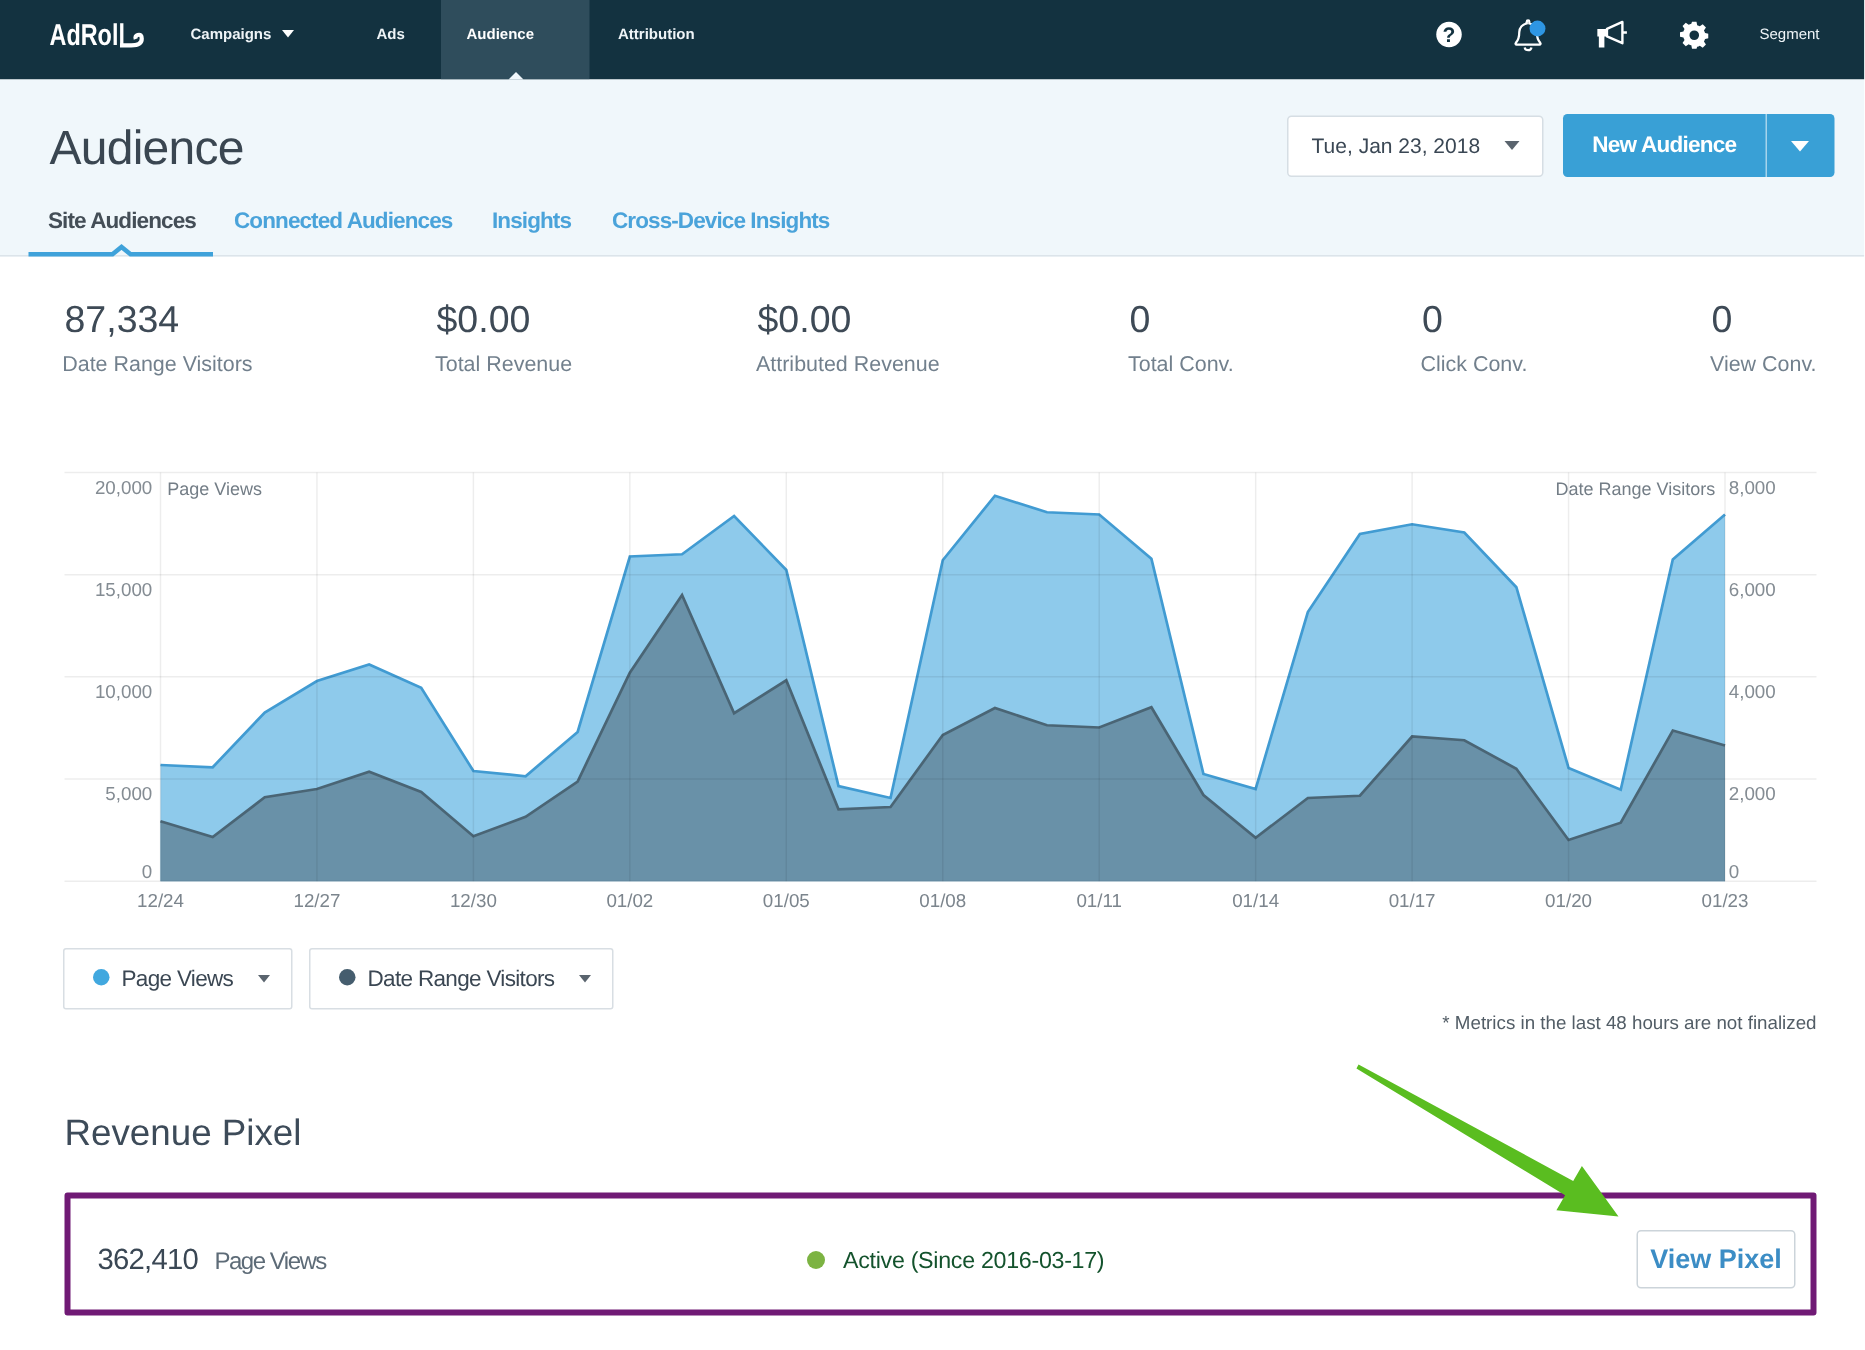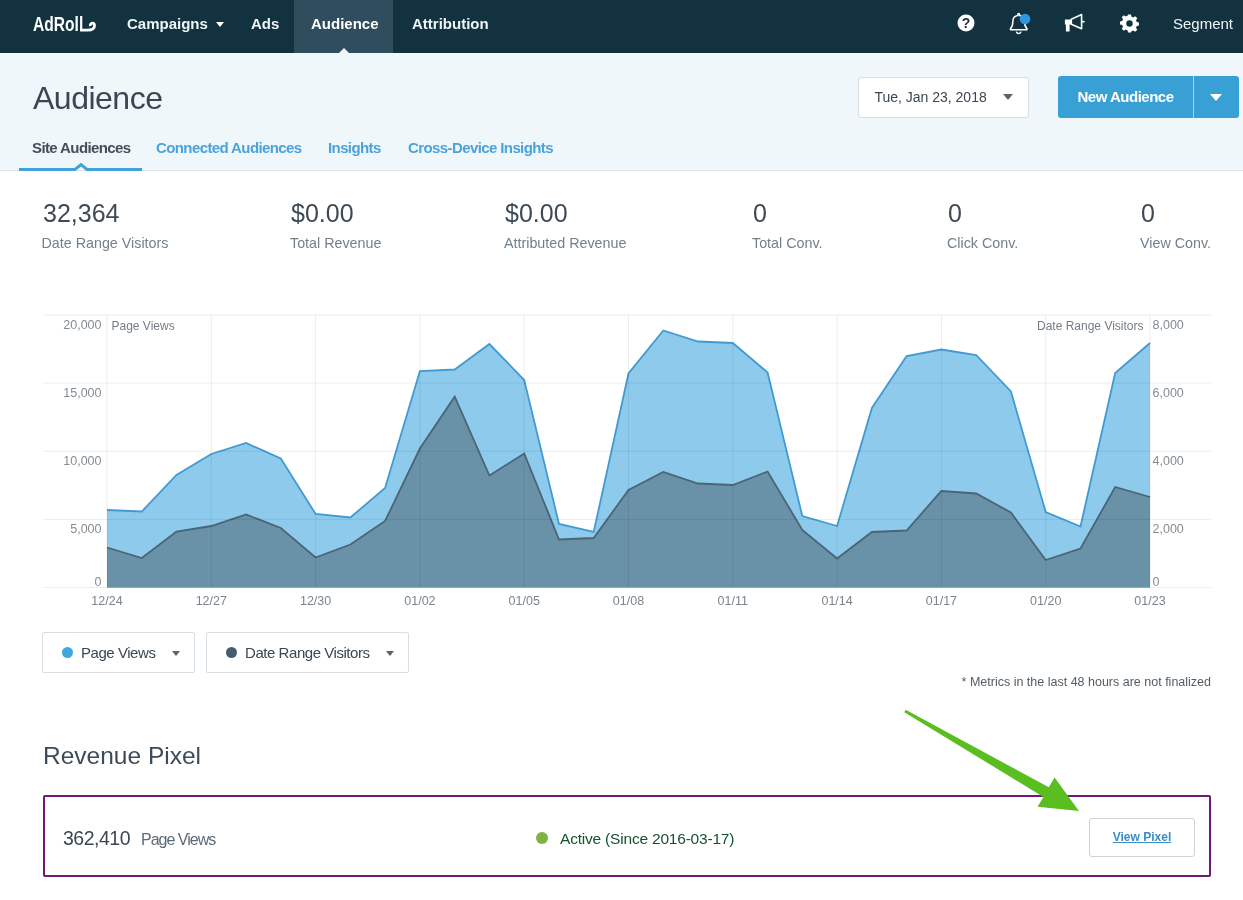--- a/index.html
+++ b/index.html
@@ -1,55 +1,55 @@
 <!DOCTYPE html>
 <html><head>
 <meta charset="utf-8">
 <style>
   * { margin:0; padding:0; box-sizing:border-box; }
   html,body { width:1243px; height:900px; font-family:"Liberation Sans",sans-serif; background:#fff; }
   #page { position:relative; width:1243px; height:900px; overflow:hidden; background:#fff; }
   .abs { position:absolute; }
   
   #nav { position:absolute; left:0; top:0; width:1243px; height:53px; background:#133240; }
-  .navitem { position:absolute; top:0; height:53px; line-height:47px; color:#eef4f7; font-size:15px; font-weight:700; }
+  .navitem { position:absolute; top:0; height:53px; line-height:47px; color:#eef4f7; font-size:10px; font-weight:700; }
   #navtab { position:absolute; left:294px; top:0; width:99px; height:53px; background:#2f4d5c; }
   #navnotch { position:absolute; left:339px; top:48px; width:0; height:0;
      border-left:5px solid transparent; border-right:5px solid transparent; border-bottom:5px solid #f0f7fb; }
   
   #header { position:absolute; left:0; top:53px; width:1243px; height:118px; background:#f0f7fb; border-bottom:1px solid #dce4ea; }
   #h1 { position:absolute; left:33px; top:80px; font-size:32px; font-weight:300; color:#3a4651; letter-spacing:-0.5px; }
   .datebox { position:absolute; top:77px; height:41px; background:#fff; border:1px solid #d6dee4; border-radius:3px;
      font-size:14px; color:#3a4754; line-height:39px; text-align:center; }
   .caret { display:inline-block; width:0; height:0; border-left:5px solid transparent; border-right:5px solid transparent;
      border-top:6px solid #5a646e; vertical-align:middle; margin-left:12px; margin-top:-2px; }
-  #newaud { position:absolute; left:1042px; top:76px; width:181px; height:42px; background:#39a0d6; border-radius:3px;margin-left:16px; }
+  #newaud { position:absolute; left:1042px; top:76px; width:181px; height:42px; background:#39a0d6; border-radius:3px; }
   #newaud .txt { position:absolute; left:0; top:0; width:135px; height:42px; line-height:42px; text-align:center;
      color:#fff; font-size:15px; font-weight:700; letter-spacing:-0.5px; }
   #newaud .div { position:absolute; left:135px; top:0; width:1px; height:42px; background:rgba(255,255,255,0.55); }
   #newaud .caret2 { position:absolute; left:152px; top:18px; width:0; height:0;
      border-left:6px solid transparent; border-right:6px solid transparent; border-top:7px solid #fff; }
   .tab { position:absolute; top:139px; font-size:15px; font-weight:700; color:#4aa3da; letter-spacing:-0.6px; }
   
   .statv { position:absolute; top:201px; font-size:25px; font-weight:400; color:#3e4a56; line-height:25px; }
   .statl { position:absolute; top:236px; font-size:14.3px; color:#72808d; line-height:15px; }
   
   .legend { position:absolute; top:632px; height:41px; background:#fff; border:1px solid #d8dee3; border-radius:2px;
      font-size:15px; color:#3b4753; line-height:39px; }
   .dot { display:inline-block; width:11px; height:11px; border-radius:50%; vertical-align:middle; margin:-3px 8px 0 0; }
   
   #foot { position:absolute; top:675px; right:32px; font-size:12.5px; color:#525d66; }
   #pixh { position:absolute; left:43px; top:742px; font-size:24.5px; color:#3d4b59; }
-  #pixbox { position:absolute; left:43px; top:795px; width:1168px; height:82px; background:#fff; border:2px solid #701a75; border-radius:2px; }
+  #pixbox { position:absolute; left:43px; top:795px; width:1168px; height:82px; background:#fff; border:4px solid #701a75; border-radius:2px; }
   #pixnum { position:absolute; left:18px; top:30px; font-size:19.5px; color:#3a4754; letter-spacing:-0.5px; }
   #pixpv { position:absolute; left:96px; top:33.5px; font-size:16px; color:#5d6b77; letter-spacing:-1px; }
   #pixdot { position:absolute; left:491px; top:35px; width:12px; height:12px; border-radius:50%; background:#7cb342; }
   #pixact { position:absolute; left:515px; top:33px; font-size:15.5px; color:#14532d; letter-spacing:-0.2px; }
   #viewpix { position:absolute; left:1044px; top:21px; width:106px; height:39px; border:1px solid #ccd4da; border-radius:3px;
-     color:#3c8dc5; font-size:12px; font-weight:700; text-align:center; line-height:37px; background:#fff;text-decoration:underline; }
+     color:#3c8dc5; font-size:18px; font-weight:700; text-align:center; line-height:37px; background:#fff; }
 </style>
 </head>
 <body>
 <div id="page">
 
   <div id="nav">
     <div id="navtab"></div>
     <div class="navitem" style="left:33px; font-size:20px; color:#fff; line-height:48px; transform:scaleX(0.78); transform-origin:0 50%;">AdRoll</div>
     <svg class="abs" style="left:79px; top:20.5px;" width="19" height="13" viewBox="0 0 19 13">
         <path d="M1,9.2 L8.5,9.2 Q15.5,9.2 15.5,4.8 Q15.5,1.6 12.8,2.3 Q10.8,2.9 11.5,5.0" fill="none" stroke="#fff" stroke-width="2.8"></path>
@@ -89,21 +89,21 @@
       <div class="caret2"></div>
     </div>
   <div class="tab" style="left:32px; color:#444e57;">Site Audiences</div>
   <div class="tab" style="left:156px;">Connected Audiences</div>
   <div class="tab" style="left:328px;">Insights</div>
   <div class="tab" style="left:408px;">Cross-Device Insights</div>
   <svg class="abs" style="left:0px; top:158px;" width="200" height="14" viewBox="0 0 200 14">
     <path d="M19 11.5 H75 L81 6.6 L87 11.5 H142" fill="none" stroke="#3fa2da" stroke-width="3"></path>
   </svg>
 
-  <div class="statv" style="left:43px;">32,364</div>
+  <div class="statv" style="left:43px;">87,334</div>
     <div class="statl" style="left:41.5px;">Date Range Visitors</div>
   <div class="statv" style="left:291px;">$0.00</div>
     <div class="statl" style="left:290px;">Total Revenue</div>
   <div class="statv" style="left:505px;">$0.00</div>
     <div class="statl" style="left:504px;">Attributed Revenue</div>
   <div class="statv" style="left:753px;">0</div>
     <div class="statl" style="left:752px;">Total Conv.</div>
   <div class="statv" style="left:948px;">0</div>
     <div class="statl" style="left:947px;">Click Conv.</div>
   <div class="statv" style="left:1141px;">0</div>

